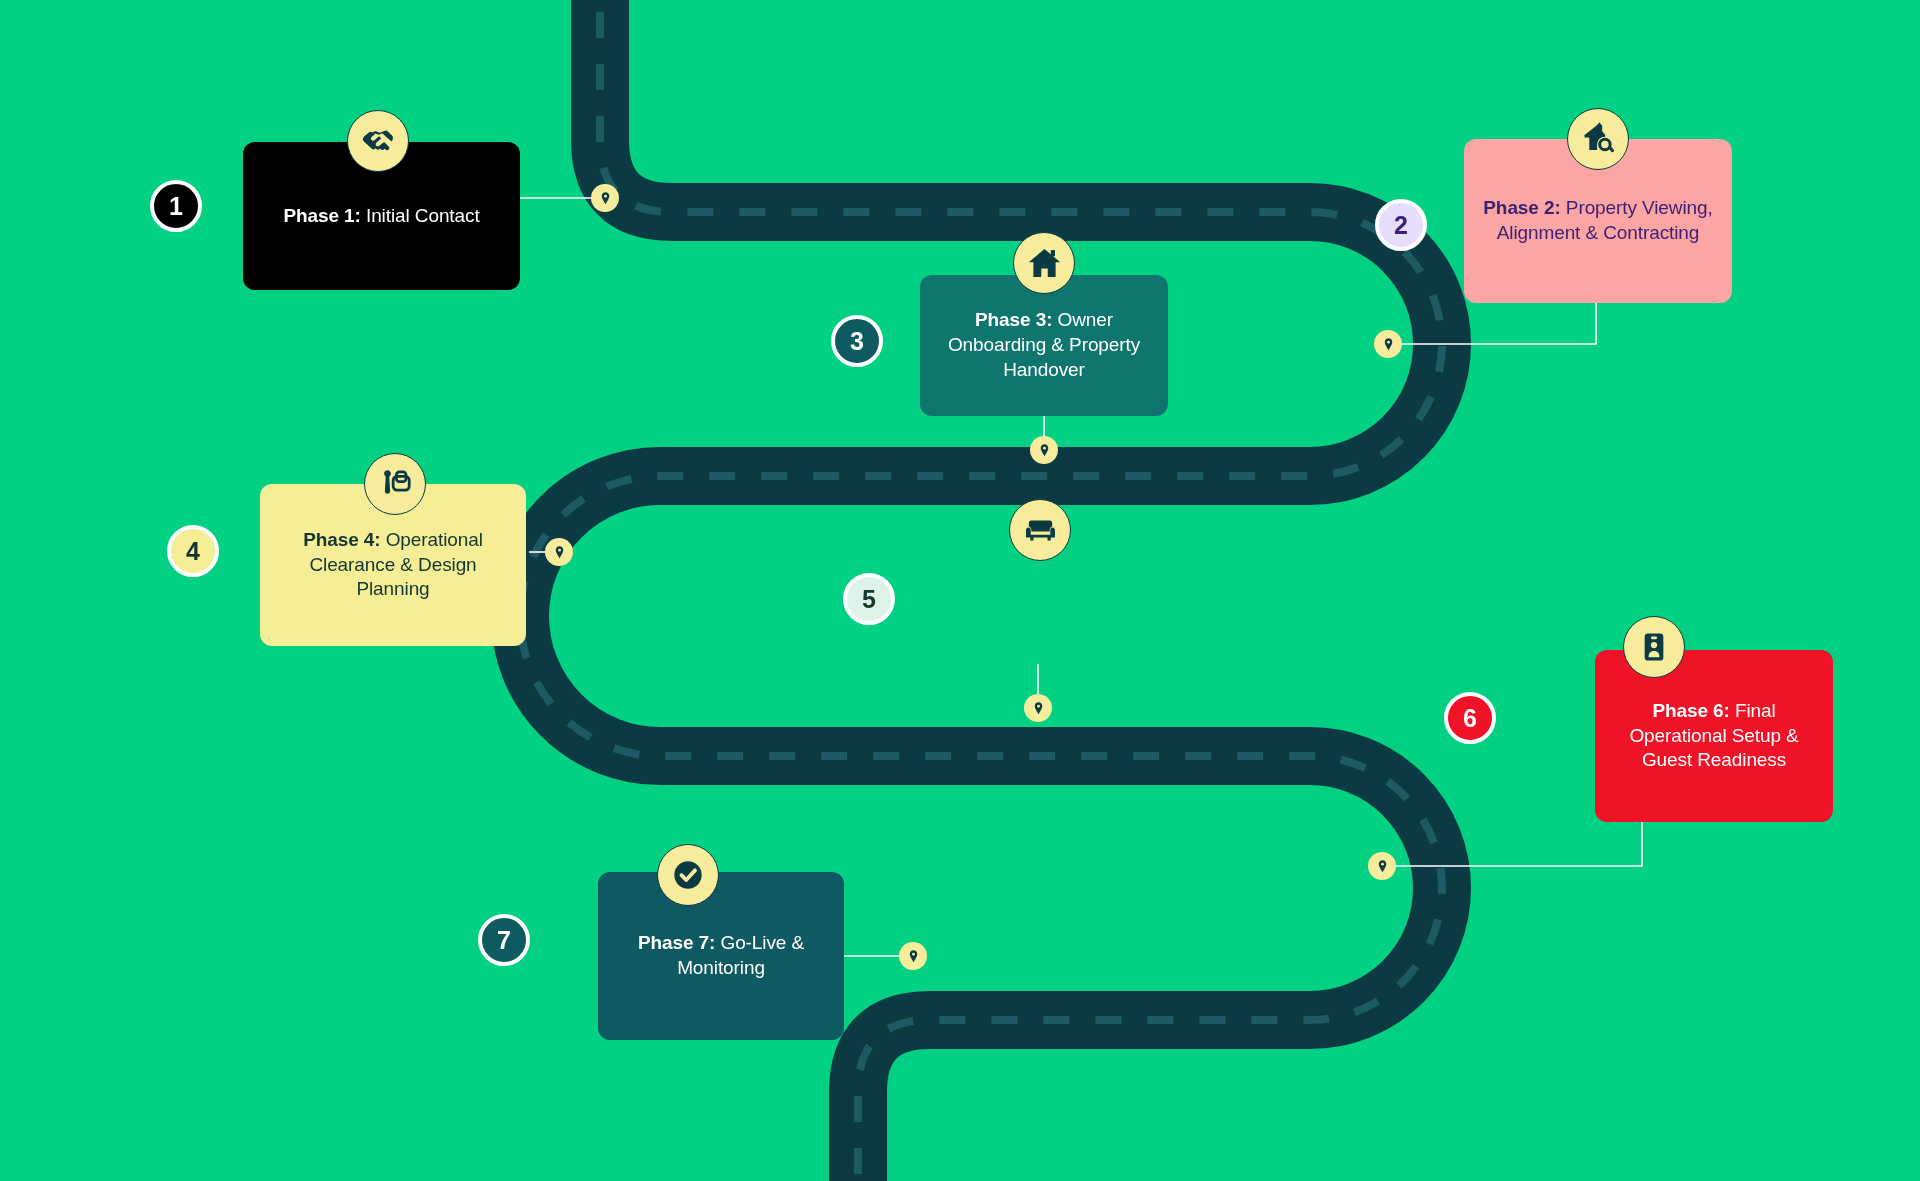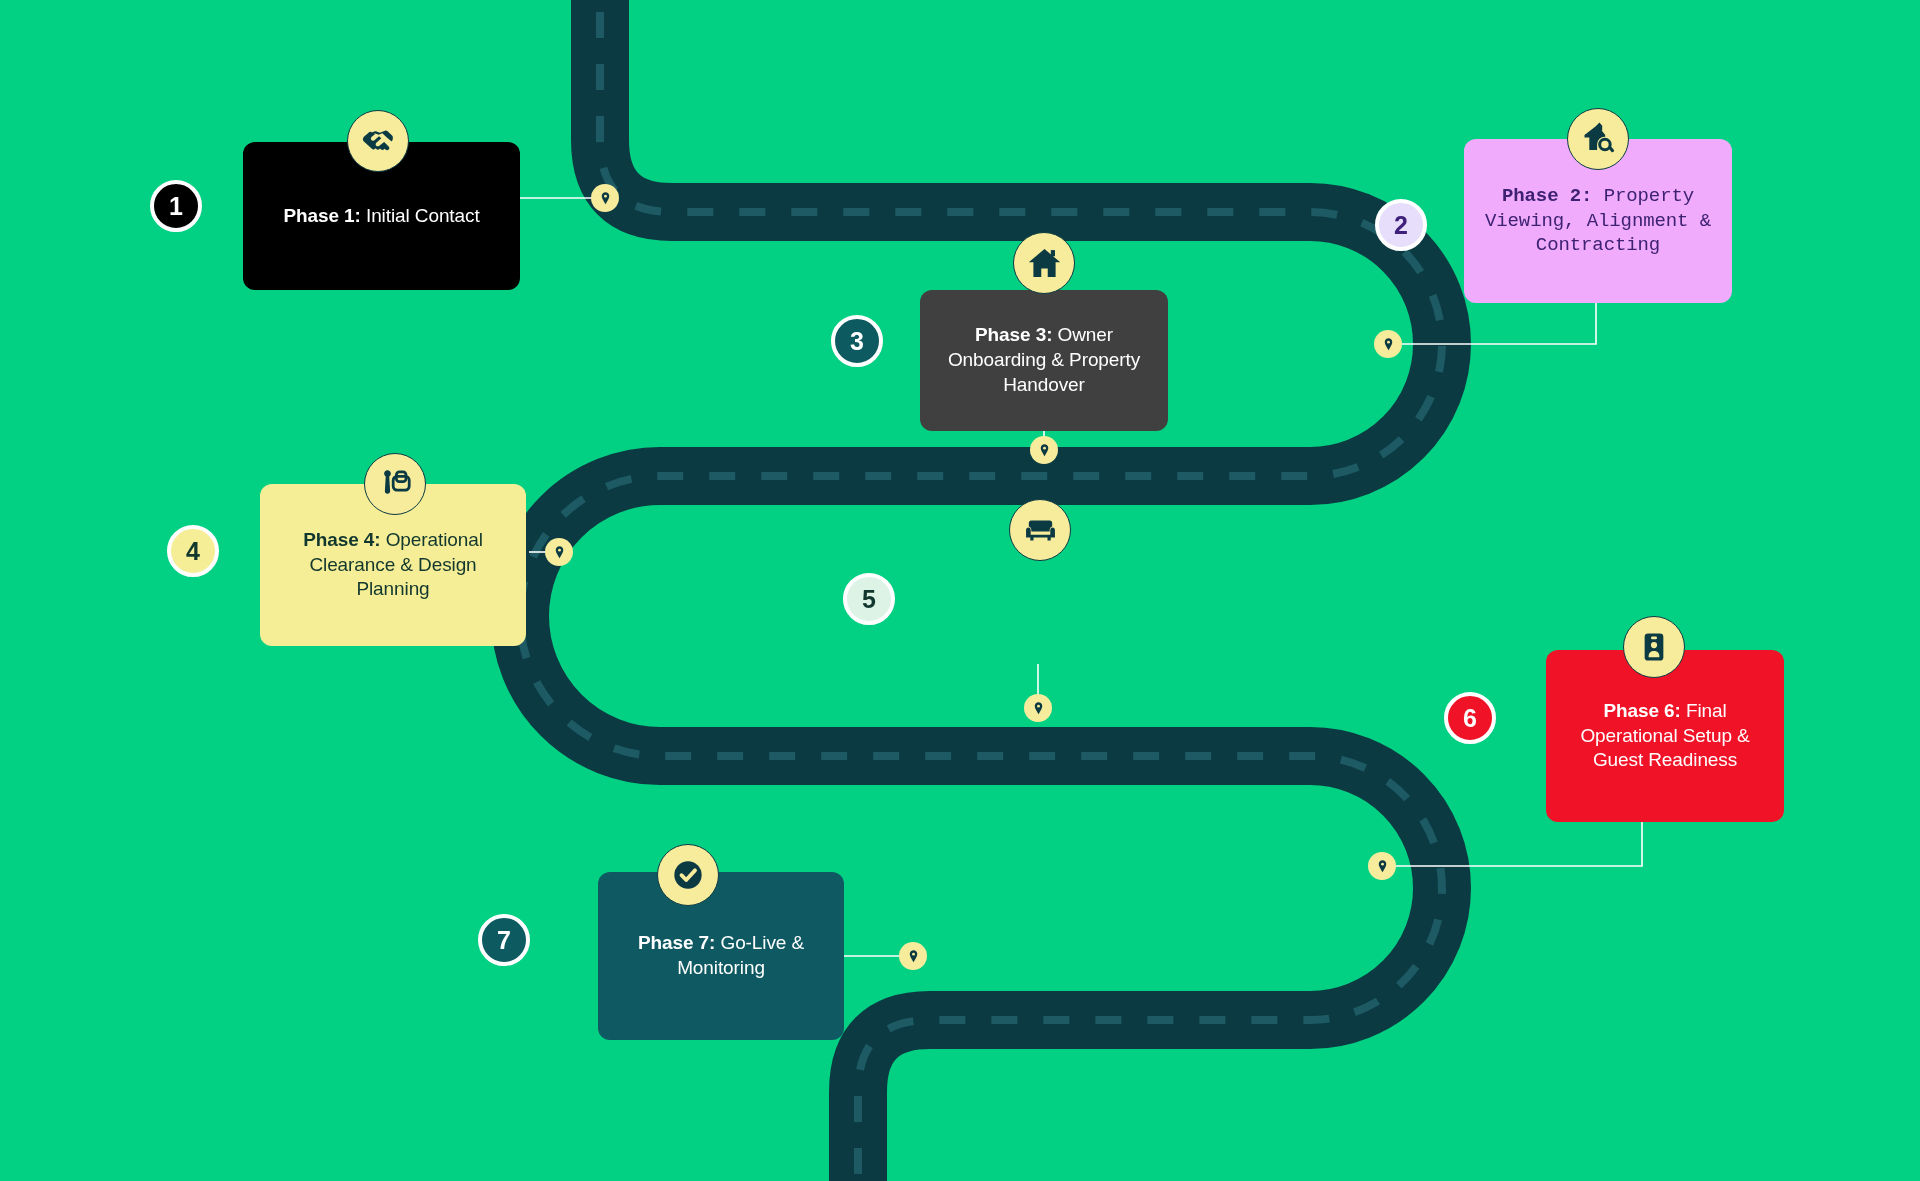--- a/index.html
+++ b/index.html
@@ -188,38 +188,38 @@
   <div class="medallion" style="left:347px; top:110px;">
     <svg width="36" height="36" viewBox="0 0 24 24" fill="#0B3A42">
       <path d="M2.6 9.1 5.9 6.3c.4-.4 1-.5 1.5-.3l2.9 1.1-2.6 2.3c-.6.5-.6 1.4-.1 2s1.4.6 2 .1l3.1-2.7 1.5 1.4-3.3 2.9c-.6.5-.6 1.4-.1 2 .5.5 1.3.6 1.9.2l3.4-2.7 3 3c.6.6.6 1.5 0 2.1-.6.6-1.5.6-2.1 0l-.6-.6-.4.4c-.6.6-1.5.6-2.1 0l-.5-.5-.4.4c-.6.6-1.5.6-2.1 0l-.5-.5-.4.3c-.6.6-1.5.5-2.1-.1L2.6 12.4c-.9-.9-.9-2.4 0-3.3z"></path>
       <path d="M21.4 8.3 18.2 5.4c-.4-.4-1-.5-1.5-.3l-3.5 1.4-2.1-.8c-.8-.3-1.7-.2-2.4.3L7.3 7.3l2-.6 3.2 1.2 2.4-1 2.8 2.6 3.4 2.9c.9-.9 1.2-3.2.3-4.1z"></path>
     </svg>
   </div>
 
   <div class="badge" style="left: 1375px; top: 199px; background: rgb(230, 222, 250); color: rgb(62, 31, 122);">
     <span>2</span>
   </div>
-  <div class="card" style="left: 1464px; top: 139px; width: 268px; height: 164px; font-size: 19px; background: #f0abfc; color: rgb(62, 33, 114); font-family: Liberation Mono, monospace;">
+  <div class="card" style="left: 1464px; top: 139px; width: 268px; height: 164px; font-size: 19px; background: #fca5a5; color: rgb(62, 33, 114);">
     <span class="ctext">
       <b>Phase 2:</b><span> Property Viewing, Alignment &amp; Contracting</span>
     </span>
   </div>
   <div class="medallion" style="left:1567px; top:108px;">
     <svg width="36" height="36" viewBox="0 0 24 24" fill="#0B3A42">
       <path d="M11.6 2.6 3 9.4V11h3.2v8.3h5.2v-3.8a4.9 4.9 0 0 1 5.4-4.9V9.4l-5.2-6.8z"></path>
       <path d="M11 3.2 12.9 1l1.9 2.2v3.1L11 6.4z"></path>
       <circle cx="16.6" cy="15.6" r="3.5" fill="none" stroke="#0B3A42" stroke-width="2"></circle>
       <rect x="18.6" y="17.7" width="2.1" height="4.6" rx="1" transform="rotate(-40 18.6 17.7)"></rect>
     </svg>
   </div>
 
   <div class="badge" style="left: 831px; top: 315px; background: rgb(14, 90, 97); color: rgb(255, 255, 255);">
     <span>3</span>
   </div>
-  <div class="card" style="left: 920px; top: 290px; width: 248px; height: 141px; font-size: 19px; background: #404040; color: rgb(255, 255, 255);">
+  <div class="card" style="left: 920px; top: 275px; width: 248px; height: 141px; font-size: 19px; background: #0f766e; color: rgb(255, 255, 255);">
     <span class="ctext">
       <b>Phase 3:</b><span> Owner Onboarding &amp; Property Handover</span>
     </span>
   </div>
   <div class="medallion" style="left:1013px; top:232px;">
     <svg width="37" height="37" viewBox="0 0 24 24" fill="#0B3A42">
       <path d="M12 2.6 1.8 11.2h3v9.5h5.1v-5.4h4.2v5.4h5.1v-9.5h3L12 2.6z"></path>
       <rect x="16.1" y="3.3" width="2.7" height="4"></rect>
     </svg>
   </div>
@@ -246,21 +246,21 @@
   <div class="medallion" style="left:1009px; top:499px;">
     <svg width="35" height="35" viewBox="0 0 24 24" fill="#0B3A42">
       <path d="M5.6 5.2h12.8c.9 0 1.6.7 1.6 1.6v2.4c-1 .3-1.7 1.2-1.7 2.3v1.1H5.7v-1.1c0-1.1-.7-2-1.7-2.3V6.8c0-.9.7-1.6 1.6-1.6z"></path>
       <path d="M2.1 11.5c0-.9.7-1.6 1.6-1.6s1.6.7 1.6 1.6v3.4h13.4v-3.4c0-.9.7-1.6 1.6-1.6s1.6.7 1.6 1.6v5.3H19v2.1h-2.2v-2.1H7.2v2.1H5v-2.1H2.1v-5.3z"></path>
     </svg>
   </div>
 
   <div class="badge" style="left: 1444px; top: 692px; background: rgb(240, 18, 38); color: rgb(255, 255, 255);">
     <span>6</span>
   </div>
-  <div class="card" style="left: 1546px; top: 650px; width: 238px; height: 172px; font-size: 19px; background: rgb(240, 18, 38); color: rgb(255, 255, 255);">
+  <div class="card" style="left: 1595px; top: 650px; width: 238px; height: 172px; font-size: 19px; background: rgb(240, 18, 38); color: rgb(255, 255, 255);">
     <span class="ctext">
       <b>Phase 6:</b><span> Final Operational Setup &amp; Guest Readiness</span>
     </span>
   </div>
   <div class="medallion" style="left:1623px; top:616px;">
     <svg width="34" height="34" viewBox="0 0 24 24" fill="#0B3A42">
       <rect x="5.4" y="2.4" width="13.2" height="19.2" rx="2.4"></rect>
       <rect x="9.9" y="4.6" width="4.2" height="1.9" rx="0.9" fill="#F7EB9C"></rect>
       <circle cx="12" cy="10.6" r="2.2" fill="#F7EB9C"></circle>
       <path d="M8.2 18.4c0-2.1 1.7-3.5 3.8-3.5s3.8 1.4 3.8 3.5v.9H8.2v-.9z" fill="#F7EB9C"></path>

